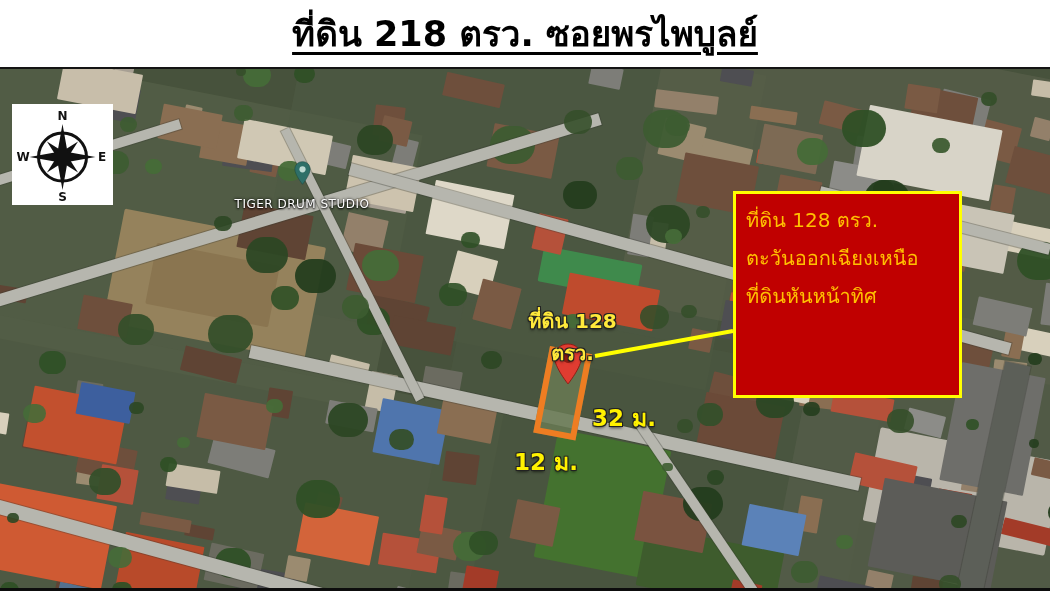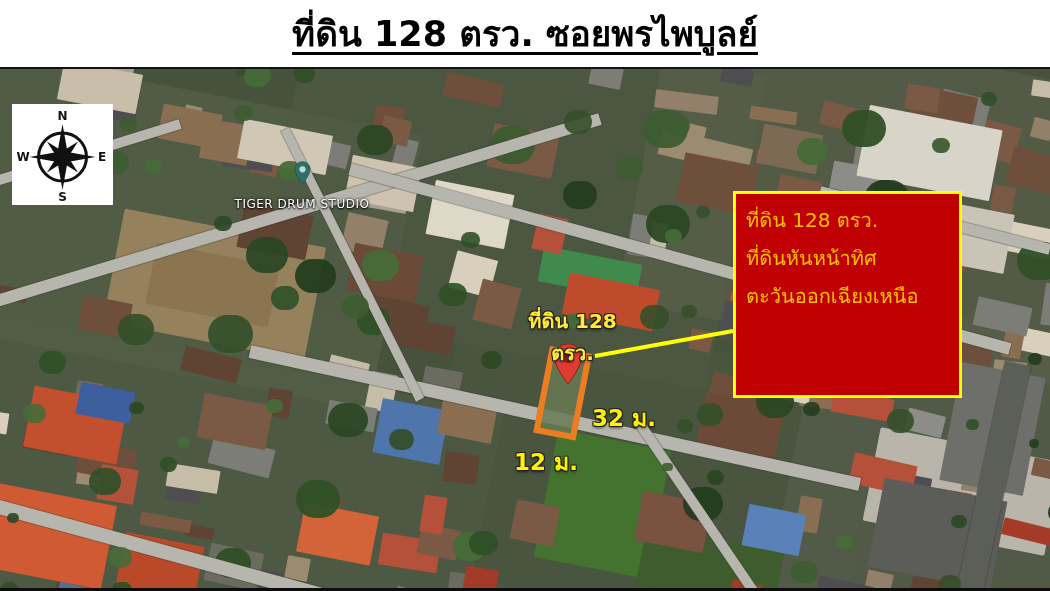--- a/index.html
+++ b/index.html
@@ -41,21 +41,21 @@
   .info-box { position:absolute; left:733px; top:122px; width:229px; height:207px;
               background:#C00000; border:3px solid #FFFF00; padding:7px 0 0 10px; }
   .info-box .line { color:#FFC000; font-size:20px; line-height:38px; white-space:nowrap; }
 </style>
 </head>
 <body>
 
 <div class="frame">
 
   <div class="title-strip">
-    <span class="title">ที่ดิน 128 ตรว. ซอยพรไพบูลย์</span>
+    <span class="title">ที่ดิน 218 ตรว. ซอยพรไพบูลย์</span>
   </div>
 
   <div class="map">
     <div id="scenery" class="scenery">
         <div style="position: absolute; left: -60px; top: 20px; width: 460px; height: 280px; background: rgb(87, 98, 74); transform: rotate(11deg); border-radius: 0px; opacity: 0.65;"></div>
         <div style="position: absolute; left: 280px; top: -40px; width: 460px; height: 320px; background: rgb(79, 91, 67); transform: rotate(11deg); border-radius: 0px; opacity: 0.65;"></div>
         <div style="position: absolute; left: 640px; top: -20px; width: 480px; height: 300px; background: rgb(90, 97, 75); transform: rotate(11deg); border-radius: 0px; opacity: 0.65;"></div>
         <div style="position: absolute; left: -60px; top: 290px; width: 540px; height: 300px; background: rgb(83, 93, 71); transform: rotate(11deg); border-radius: 0px; opacity: 0.65;"></div>
         <div style="position: absolute; left: 430px; top: 270px; width: 430px; height: 320px; background: rgb(75, 87, 65); transform: rotate(11deg); border-radius: 0px; opacity: 0.65;"></div>
         <div style="position: absolute; left: 790px; top: 250px; width: 330px; height: 340px; background: rgb(87, 95, 76); transform: rotate(11deg); border-radius: 0px; opacity: 0.65;"></div>
@@ -329,17 +329,17 @@
       <path d="M15 1 C7 1 1.5 7 1.5 14.5 C1.5 24 15 41 15 41 C15 41 28.5 24 28.5 14.5 C28.5 7 23 1 15 1 Z" fill="#E03C31" stroke="#8f1d14" stroke-width="1"></path>
       <circle cx="15" cy="14.5" r="5.4" fill="#8f1d14"></circle>
     </svg>
 
     <div class="plot-title">ที่ดิน 128 ตรว.</div>
     <div class="yellow-label lbl-32">32 ม.</div>
     <div class="yellow-label lbl-16">12 ม.</div>
 
     <div class="info-box">
       <div class="line">ที่ดิน 128 ตรว.</div>
+      <div class="line">ตะวันออกเฉียงเหนือ</div>
       <div class="line">ที่ดินหันหน้าทิศ</div>
-      <div class="line">ตะวันออกเฉียงเหนือ</div>
     </div>
   </div>
 </div>
 
 </body></html>

